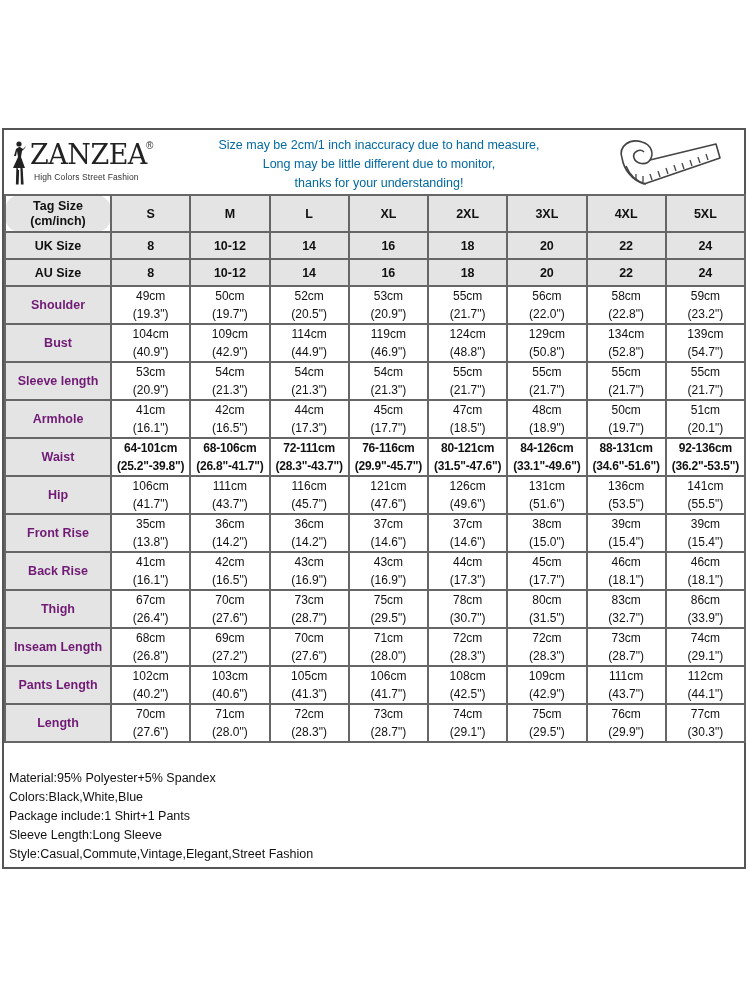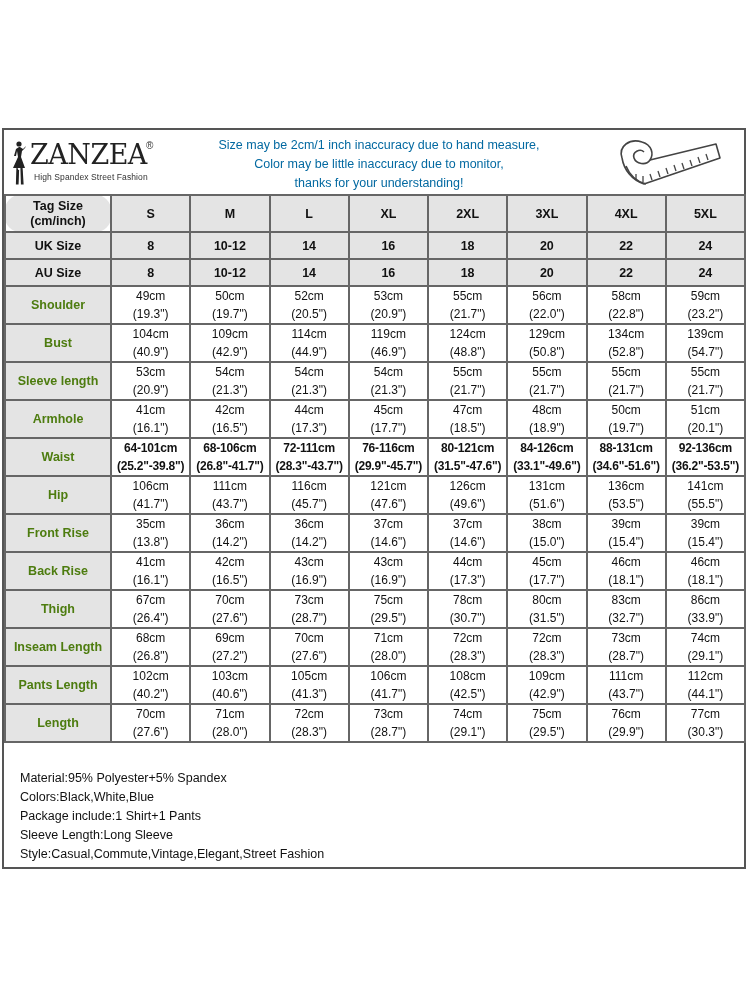--- a/index.html
+++ b/index.html
@@ -19,50 +19,50 @@
   .notice { position: absolute; left: 160px; top: 6px; width: 430px; text-align: center;
             font-size: 12.5px; line-height: 19px; color: #0369a1; }
   .tape { position: absolute; right: 14px; top: 6px; width: 118px; height: 54px; }
 
   table.chart { position: absolute; left: 0; top: 64px; width: 740px; border-collapse: collapse;
                 table-layout: fixed; }
   table.chart td { border: 2px solid #666; text-align: center; padding: 0; box-sizing: border-box; }
   table.chart col.label { width: 106px; }
   table.chart col.size { width: 79.25px; }
   td.hdr { background: #e4e4e4; font-weight: bold; font-size: 12.5px; color: #111; }
-  td.rowlabel { background: #e4e4e4; font-weight: bold; font-size: 12.5px; color: #4d7c0f; }
+  td.rowlabel { background: #e4e4e4; font-weight: bold; font-size: 12.5px; color: #701a75; }
   tr.r-tag td { height: 37px; }
   tr.r-small td { height: 27px; }
   tr.r-meas td { height: 37.8px; }
   td.meas { font-size: 12px; line-height: 18px; color: #111; background: #fff; }
   td.meas span { display: block; white-space: nowrap; }
   td.meas.wide { font-size: 12px; letter-spacing: -0.2px; font-weight: bold; }
 
-  .info { position: absolute; left: 0; top: 636px; width: 100%; padding: 3px 0 0 16px;
+  .info { position: absolute; left: 0; top: 636px; width: 100%; padding: 3px 0 0 5px;
           box-sizing: border-box; font-size: 12.5px; line-height: 19px; color: #111; }
   .info div { white-space: nowrap; }
 </style>
 </head>
 <body>
 
 <div class="frame">
   <div class="header">
     <div class="logo">
       <svg class="logo-figure" viewBox="0 0 18 46">
         <circle cx="9" cy="4" r="2.6" fill="#222"></circle>
         <path d="M9 7 L6 9 L4 16 L6 16 L7 11 L8 17 L3 28 L15 28 L11 17 L12 11 L15 8 L16 6 L13 9 L10 7 Z" fill="#222"></path>
         <path d="M7 28 L6.5 44 L8 44 L8.5 30 M11 28 L11.5 44 L13 44 L12 28" stroke="#222" stroke-width="1.2" fill="#222"></path>
       </svg>
       <span class="logo-word">ZANZEA</span>
       <span class="logo-reg">®</span>
-      <span class="logo-tag">High Spandex Street Fashion</span>
+      <span class="logo-tag">High Colors Street Fashion</span>
     </div>
     <div class="notice">
       <div>Size may be 2cm/1 inch inaccuracy due to hand measure,</div>
-      <div>Color may be little inaccuracy due to monitor,</div>
+      <div>Long may be little different due to monitor,</div>
       <div>thanks for your understanding!</div>
     </div>
     <svg class="tape" viewBox="0 0 118 54" fill="none" stroke="#444" stroke-width="1.6" stroke-linejoin="round">
       <path d="M10 22 C6 10 18 2 30 6 C40 9 42 18 38 24 C34 30 24 28 22 22 C20 16 28 12 32 16"></path>
       <path d="M10 22 C12 34 20 44 32 48 L108 22 L104 8 L38 24"></path>
       <path d="M14 30 C18 40 26 46 34 48"></path>
       <g stroke-width="1.3">
         <line x1="40" y1="44" x2="38" y2="38"></line>
           <line x1="48" y1="41" x2="46" y2="35"></line>
         <line x1="56" y1="38" x2="54" y2="32"></line>

